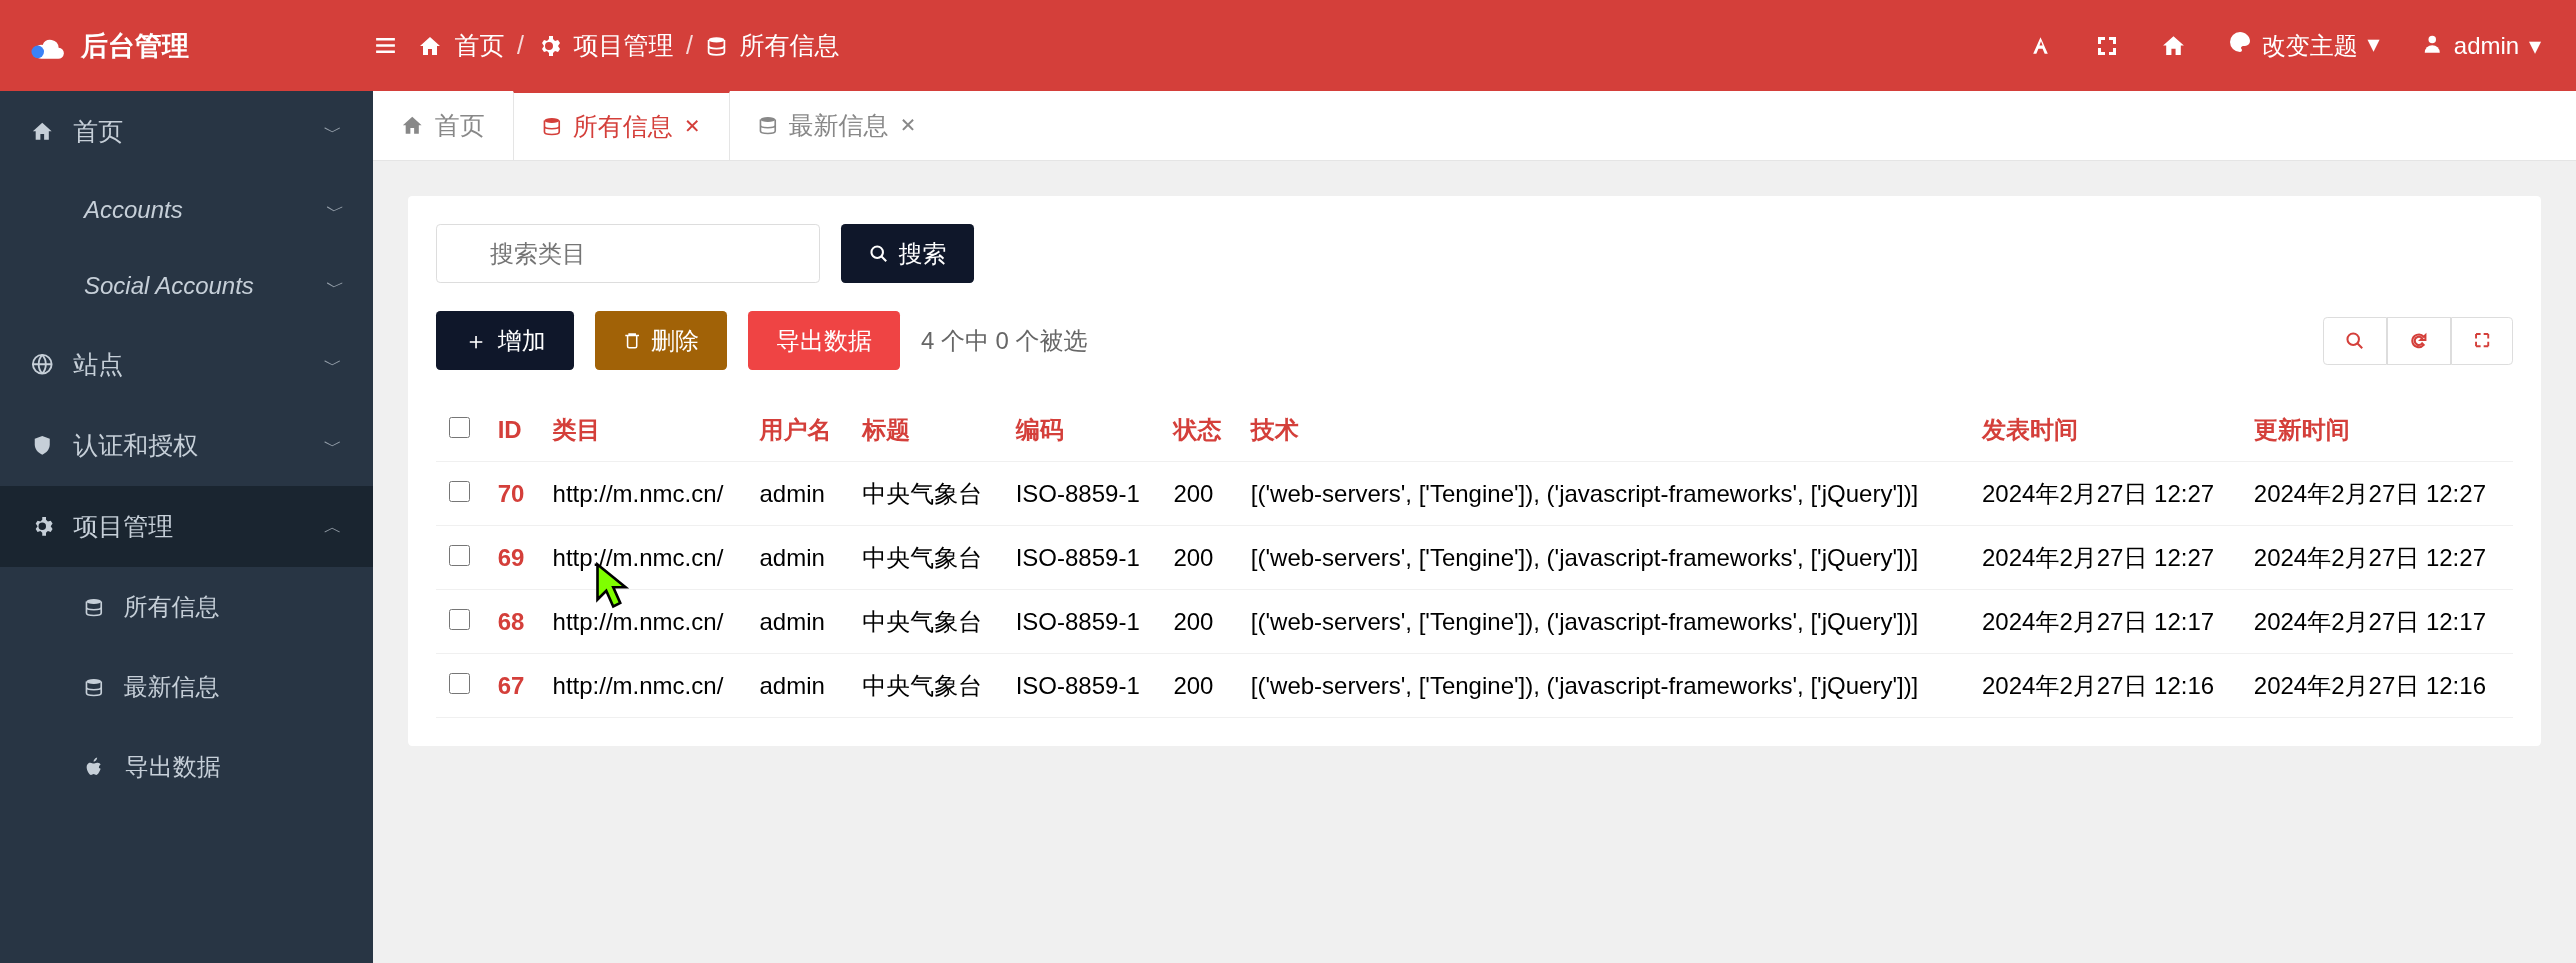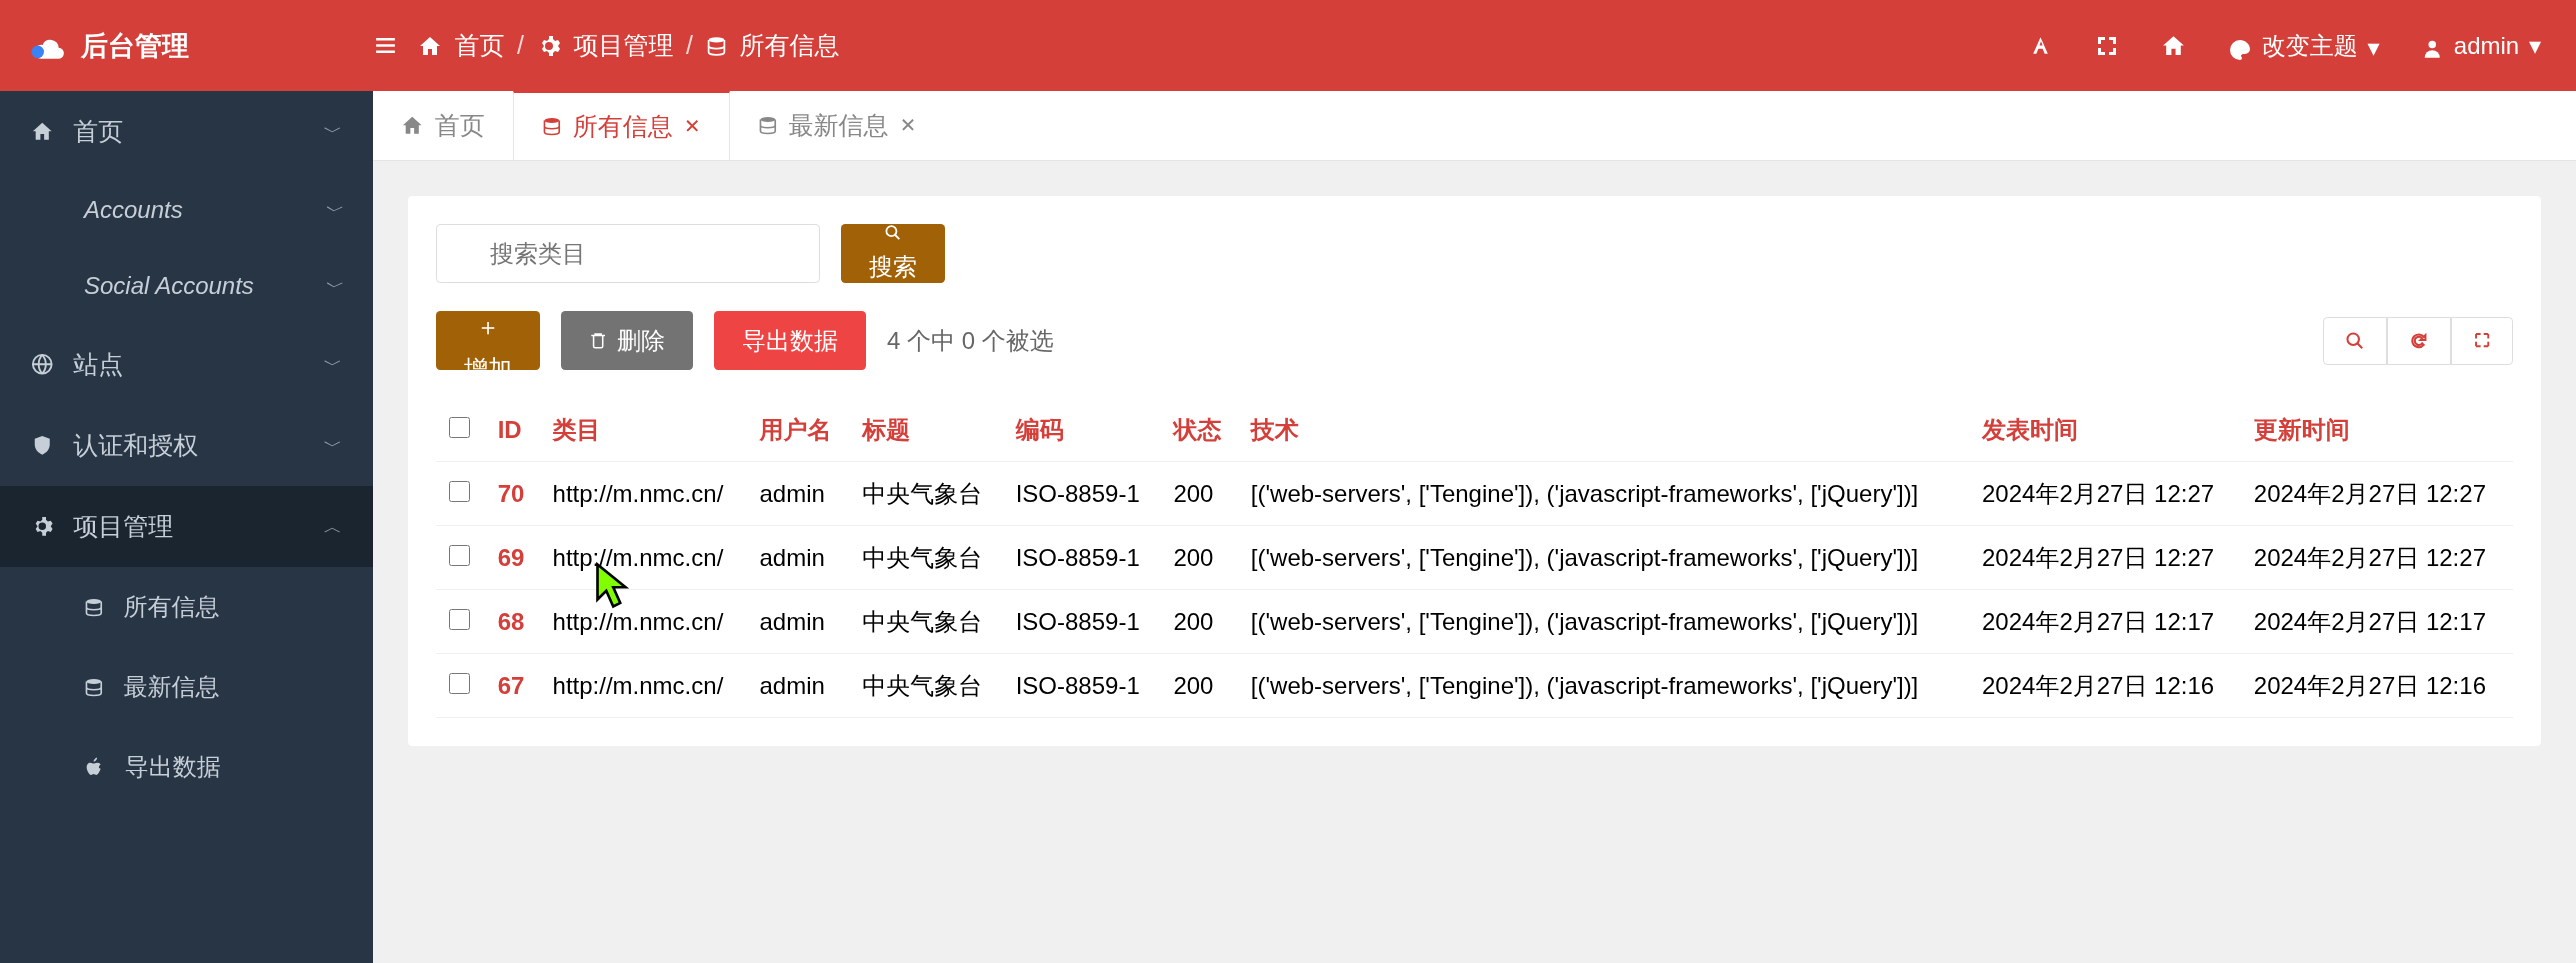--- a/index.html
+++ b/index.html
@@ -6,21 +6,21 @@
 body { background: #f0f0f0; font-size: 22.5px; }
 
 .header { background: #d43f3a; height: 91px; display: flex; align-items: center; color: #fff; }
 .logo-area { width: 373px; display: flex; padding-left: 28px; gap: 14px; }
 .logo-text { font-size: 27px; font-weight: 600; }
 .header-main { flex: 1; display: flex; align-items: center; gap: 19.7px; }
 .breadcrumb { display: flex; align-items: center; gap: 12.7px; font-size: 25px; }
 .breadcrumb .sep { opacity: 0.8; }
 .header-right { display: flex; align-items: center; gap: 42px; padding-right: 35px; font-size: 24px;}
 .header-right .icon-btn { cursor: pointer; }
-.dropdown-trig { display:flex; align-items:flex-end; gap:9.8px; cursor:pointer; }
+.dropdown-trig { display:flex; align-items:flex-start; gap:9.8px; cursor:pointer; }
 
 .layout { display: flex; min-height: 872px; }
 .sidebar { width: 373px; background: #283544; color: #c6cfd8; }
 .side-item { display: flex; align-items: center; padding: 24px 31px; gap: 19.7px; font-size: 25px; cursor: pointer; justify-content: space-between; }
 .side-item.sub { padding-left: 84px; font-size: 24px; font-style: italic; }
 .side-item.sub2 { padding-left: 84px; font-size: 24px; }
 .side-item .left { display:flex; align-items:center; gap:19.7px;}
 .side-item.active { background: #1a2530; }
 .side-item .chev { font-size: 18.3px; opacity: 0.7; }
 
@@ -29,22 +29,22 @@
 .tab { display: flex; align-items: center; gap: 11.3px; padding: 0 28px; height: 100%; font-size: 25px; color: #888; cursor: pointer; }
 .tab.active { color: #d43f3a; border-top: 2.8px solid #d43f3a; background:#fff; border-left:0.7px solid #e5e5e5; border-right:0.7px solid #e5e5e5;}
 .tab .x { font-size: 19.7px; }
 
 .panel { background: #fff; margin: 35px 35px 0 35px; padding: 28px; border-radius: 4.2px; }
 .row { display: flex; align-items: center; gap: 21px; margin-bottom: 28px; }
 .search-input { width: 384px; height: 59px; border: 0.7px solid #ddd; border-radius: 4.2px; padding: 0 18.3px 0 53px; font-size: 24px; position:relative; }
 .search-wrap { position:relative; }
 .search-wrap .sicon { position:absolute; left:18.3px; top:50%; transform:translateY(-50%); color:#aaa; }
 .btn { height: 59px; padding: 0 28px; border: none; border-radius: 4.2px; font-size: 24px; color:#fff; cursor:pointer; display:inline-flex; align-items:center; gap:9.8px; }
-.btn-red { background: #a16207; flex-direction: column; }
-.btn-red-light { background: #737373; }
+.btn-red { background: #0f172a; }
+.btn-red-light { background: #a16207; }
 .btn-green { background: #ef4444; }
 .btn-outline { background:#fff; border:0.7px solid #ddd; color:#d43f3a; padding:0 21px; height:48px;}
 .selection-info { color: #666; font-size: 24px; }
 
 .table { width: 100%; border-collapse: collapse; }
 .table th, .table td { padding: 15.5px 12.7px; text-align: left; font-size: 24px; border-bottom: 0.7px solid #f0f0f0; white-space: nowrap; }
 .table th { color: #d43f3a; font-weight: 600; }
 .table td.id { color: #d43f3a; font-weight: 700; }
 .table input[type=checkbox]{ width:21px; height:21px; }
 

